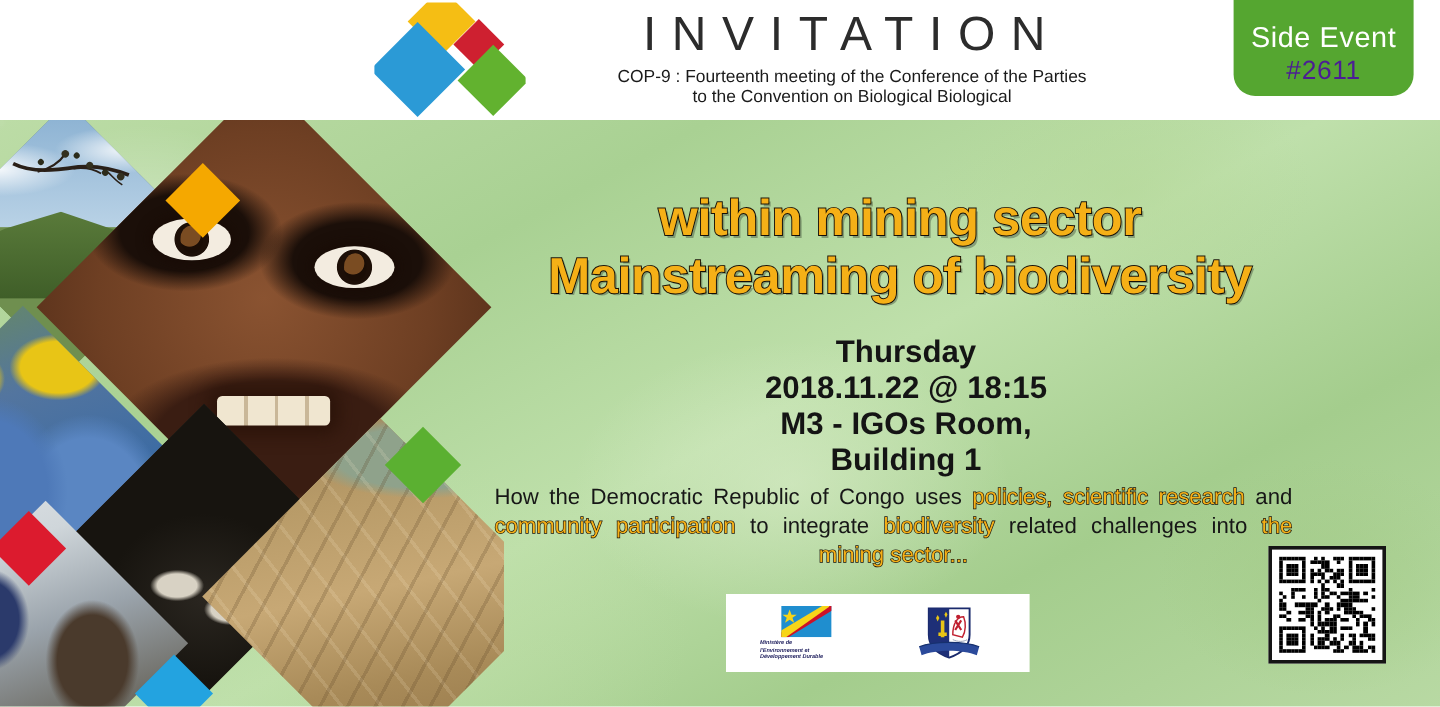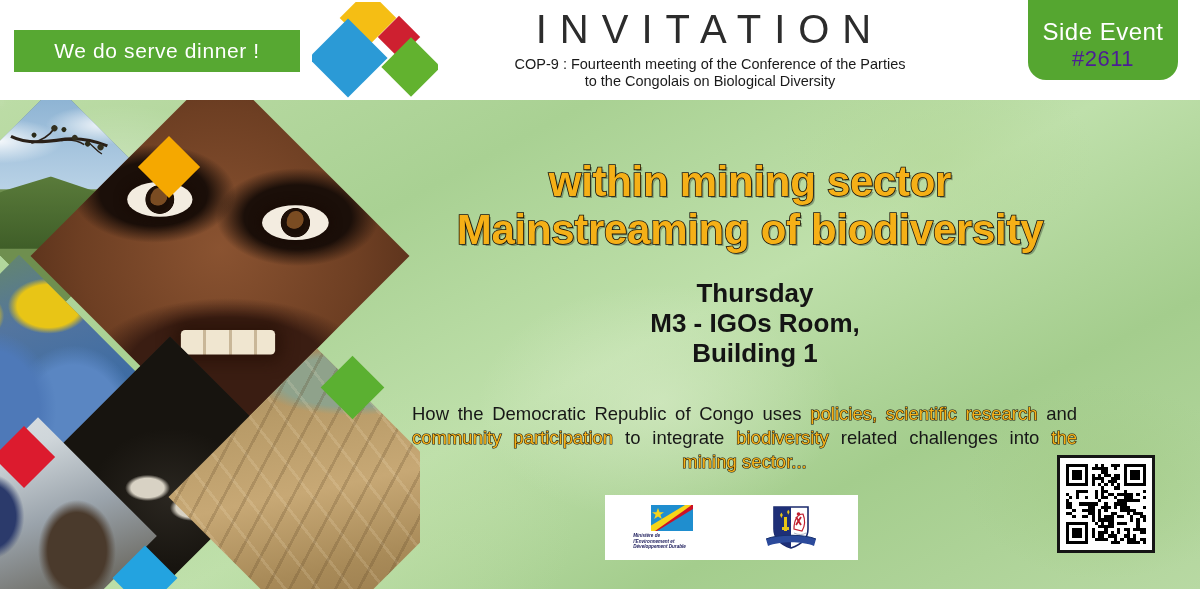--- a/index.html
+++ b/index.html
@@ -413,20 +413,21 @@
 
   <div class="content">
 
     <div class="event-title">
       <div>within mining sector</div>
       <div>Mainstreaming of biodiversity</div>
     </div>
 
     <div class="event-when">
       <div>Thursday</div>
+      <div>2018.11.22 @ 18:15</div>
       <div>M3 - IGOs Room,</div>
       <div>Building 1</div>
     </div>
 
     <div class="event-desc"><span>How the Democratic Republic of Congo uses </span><span class="hl">policies,</span><span> </span><span class="hl">scientific research</span><span> and </span><span class="hl">community participation</span><span> to integrate </span><span class="hl">biodiversity</span><span> related challenges into </span><span class="hl">the mining sector...</span></div>
 
     <div class="logo-panel">
 
       <div class="logo-item">
         <svg width="42" height="26" viewBox="0 0 42 26">
@@ -1089,35 +1090,32 @@
           <i></i>
           <i style="background: transparent;"></i>
           <i></i>
         </div>
     </div>
 
   </div>
 
   <div class="header">
 
-    <div class="dinner-banner">
-      <span>We do serve dinner !</span>
-    </div>
 
     <svg class="cop-logo" viewBox="0 0 126 96">
       <rect x="36" y="-4" width="40" height="40" transform="rotate(45 56 16)" fill="#F5BE14"></rect>
       <rect x="8" y="28" width="56" height="56" transform="rotate(45 36 56)" fill="#2B9AD6"></rect>
       <rect x="72" y="20" width="30" height="30" transform="rotate(45 87 35)" fill="#CE2030"></rect>
       <rect x="78" y="44" width="42" height="42" transform="rotate(45 99 65)" fill="#62B22F"></rect>
     </svg>
 
     <div class="invitation-block">
       <div class="invitation-word">INVITATION</div>
       <div class="cop-sub">COP-9 : Fourteenth meeting of the Conference of the Parties</div>
-      <div class="cop-sub">to the Congolais on Biological Diversity</div>
+      <div class="cop-sub">to the Convention on Biological Biological</div>
     </div>
 
     <div class="side-event-badge">
       <div class="l1">Side Event</div>
       <div class="l2">#2611</div>
     </div>
 
   </div>
 
 </div>

